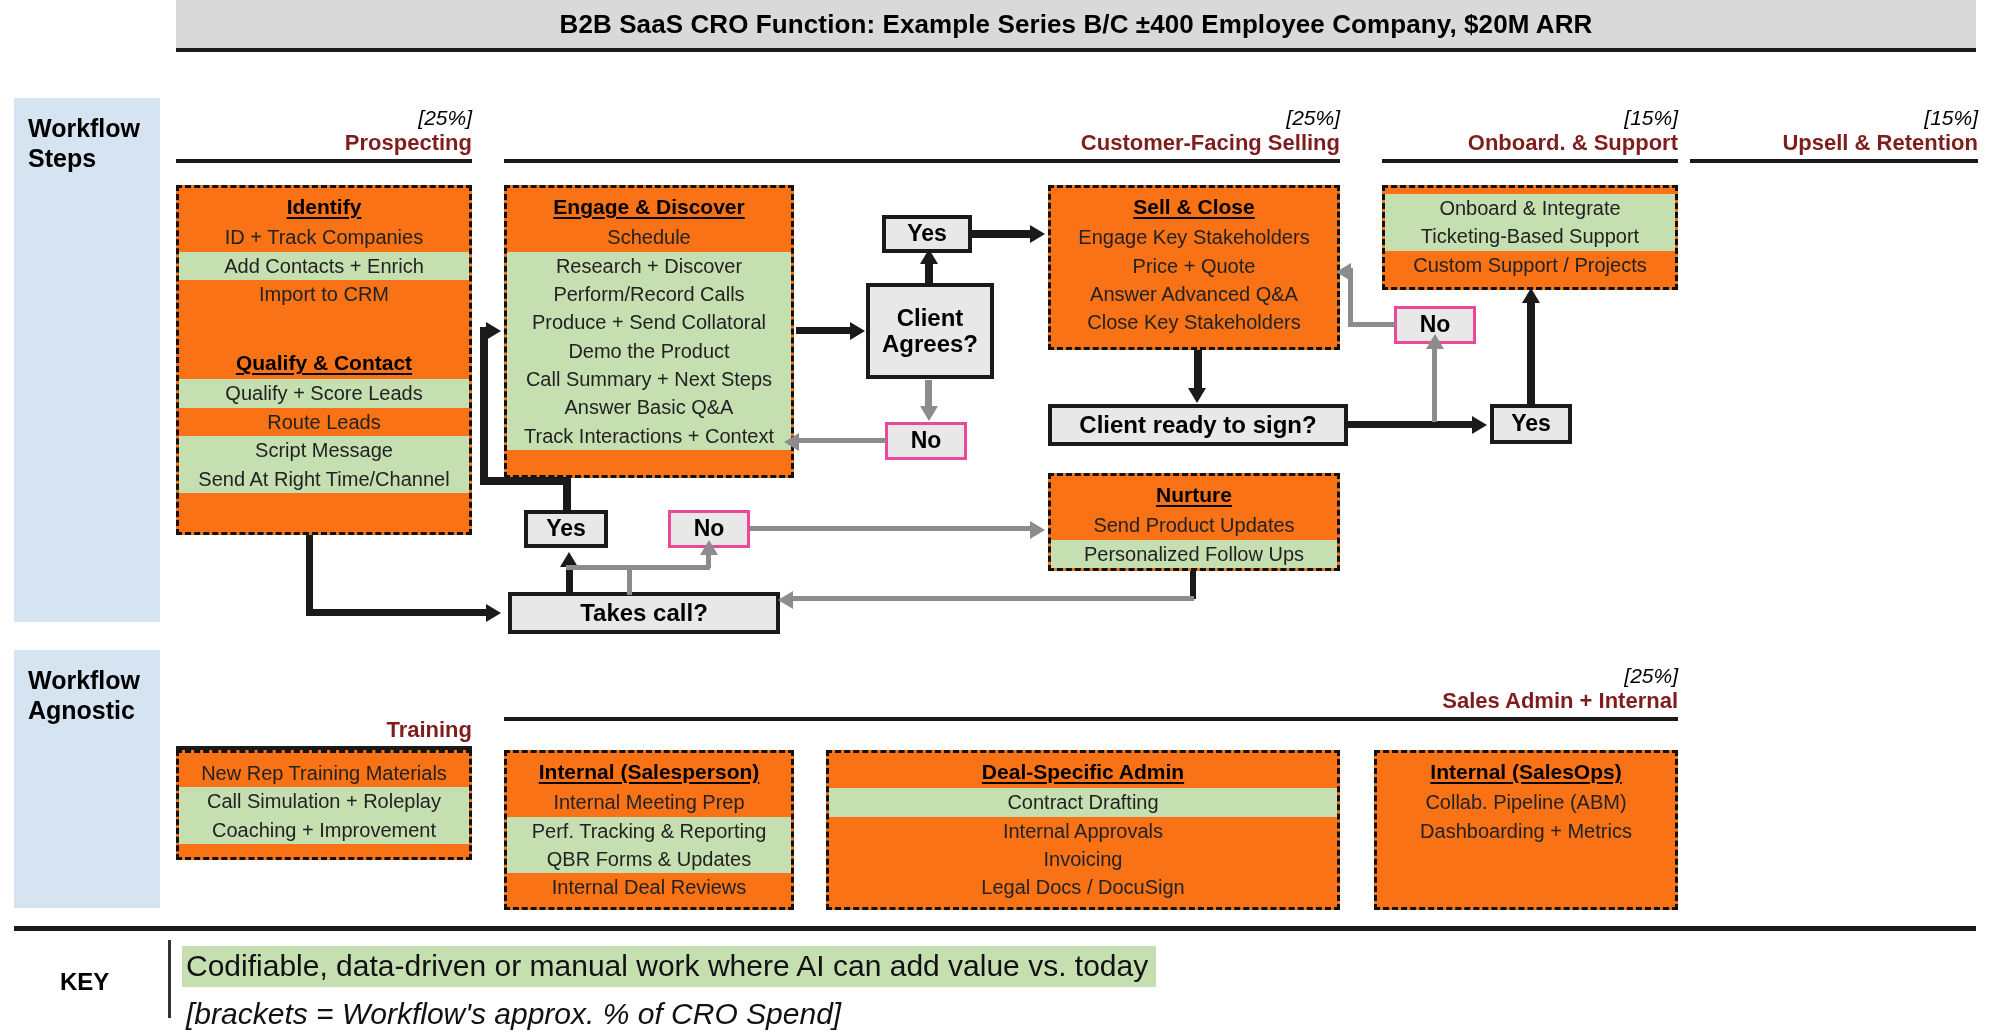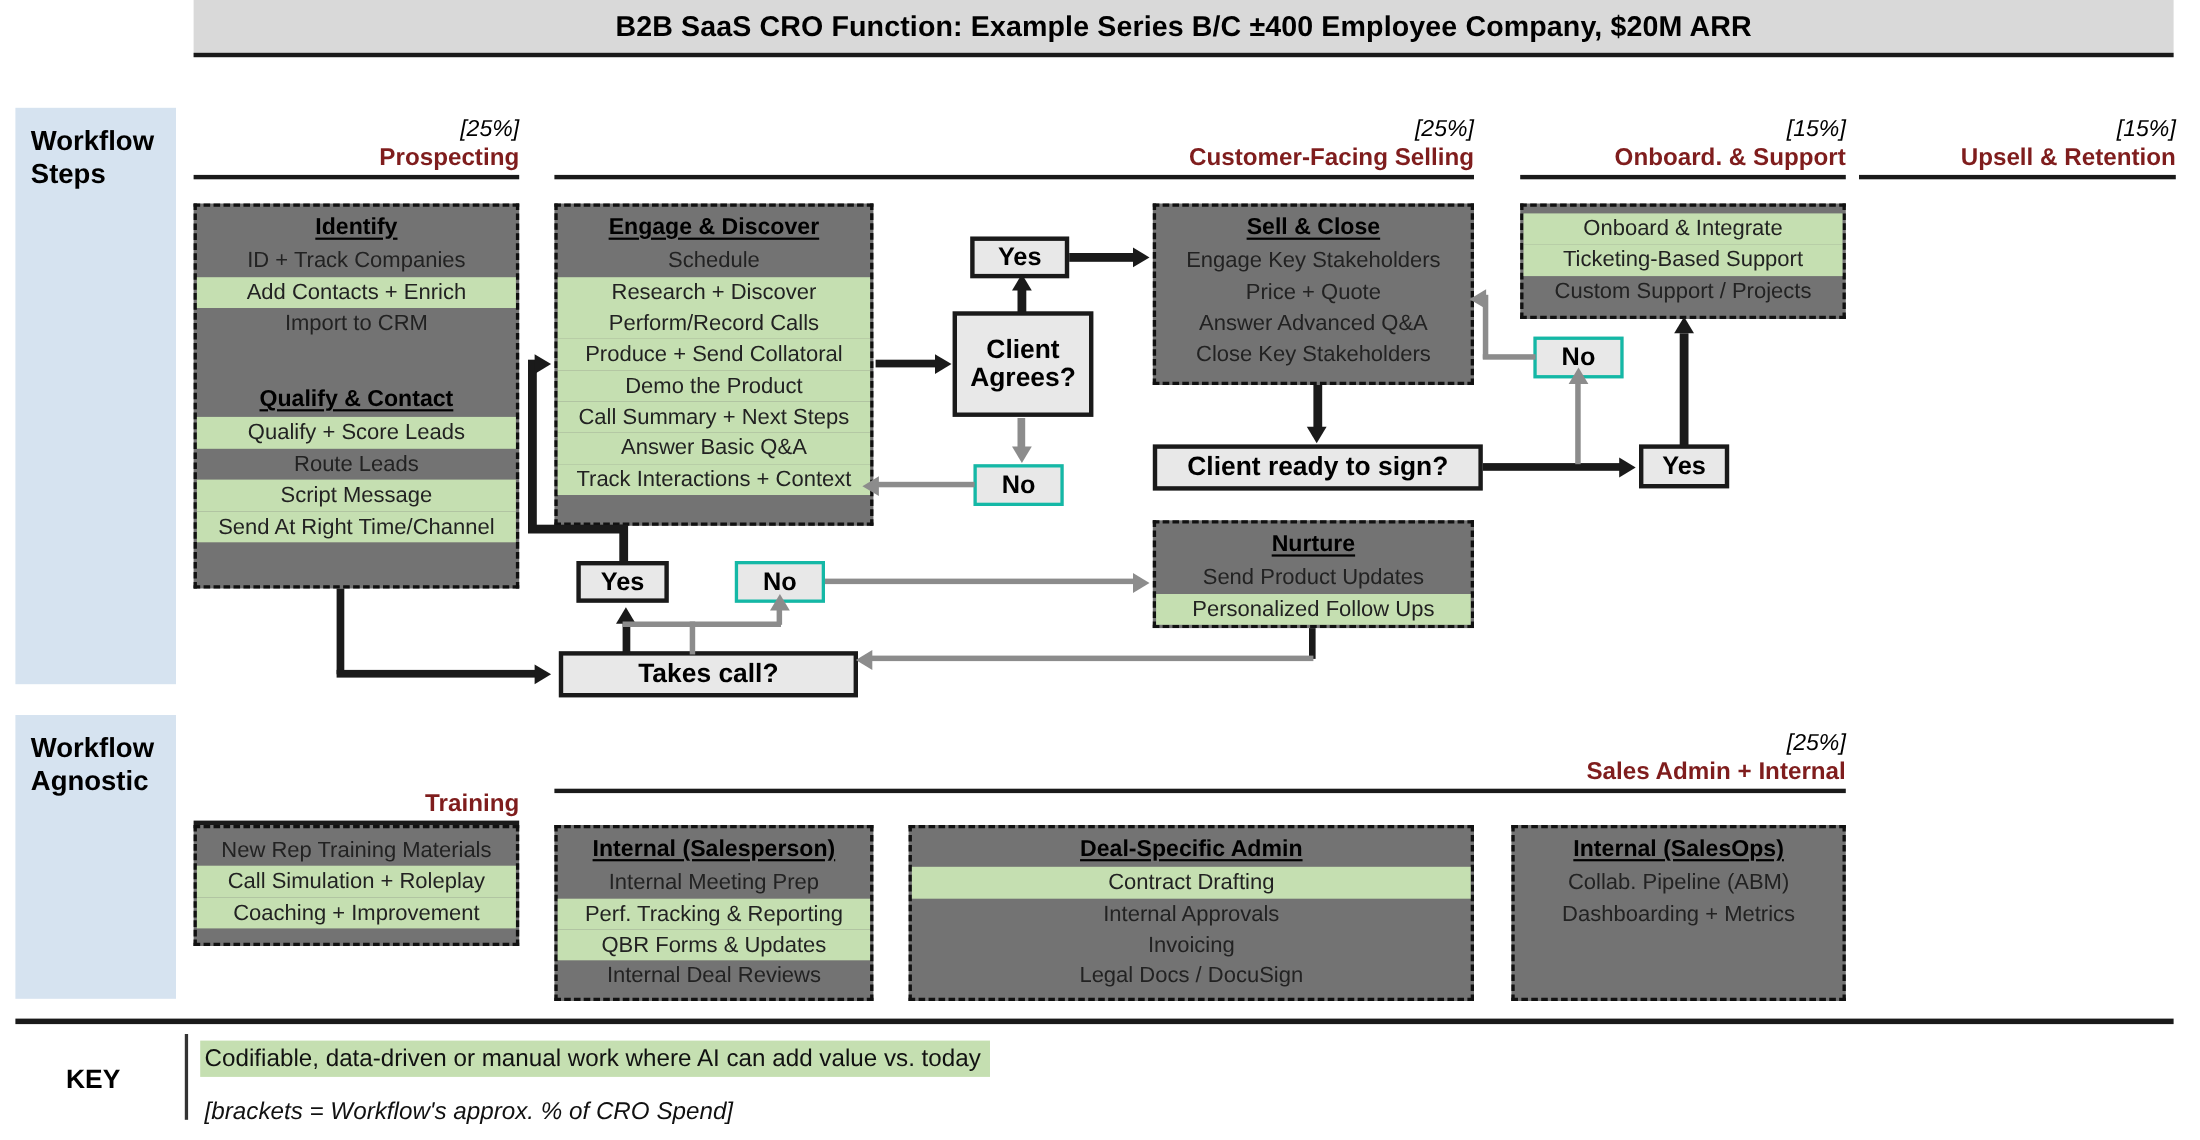--- a/index.html
+++ b/index.html
@@ -49,21 +49,21 @@
     font-size: 22px; font-weight: bold; color: #7f1d1d; line-height: 1.12;
   }
   .col-head .rule {
     margin-top: 3px; height: 0;
     border-bottom: 4px solid #1a1a1a;
   }
   
   .dbox {
     position: absolute;
     border: 3px dashed #111;
-    background: #737373;
+    background: #f97316;
     padding: 4px 0 4px 0;
   }
   .dbox .sect-title {
     text-align: center;
     font-size: 21px; font-weight: bold; color: #000;
     text-decoration: underline;
     text-underline-offset: 3px;
     padding: 3px 0 4px 0;
     line-height: 1.15;
   }
@@ -79,21 +79,21 @@
   
   .fbox {
     position: absolute;
     background: #e8e8e8;
     display: flex; align-items: center; justify-content: center;
     font-weight: bold; color: #000;
     text-align: center;
     line-height: 1.1;
   }
   .fbox.dark  { border: 4px solid #1a1a1a; }
-  .fbox.light { border: 3px solid #14b8a6; }
+  .fbox.light { border: 3px solid #ec4899; }
   .fbox.yn   { font-size: 23px; }
   .fbox.proc { font-size: 24px; }
   
   .ln { position: absolute; background: #1a1a1a; }
   .ln.grey { background: #8c8c8c; }
   .ah { position: absolute; width: 0; height: 0; }
   .ah.r { border-left: 15px solid #1a1a1a;  border-top: 9px solid transparent; border-bottom: 9px solid transparent; }
   .ah.l { border-right: 15px solid #1a1a1a; border-top: 9px solid transparent; border-bottom: 9px solid transparent; }
   .ah.u { border-bottom: 15px solid #1a1a1a; border-left: 9px solid transparent; border-right: 9px solid transparent; }
   .ah.d { border-top: 15px solid #1a1a1a;  border-left: 9px solid transparent; border-right: 9px solid transparent; }
@@ -107,21 +107,21 @@
     width: 1962px; height: 0; border-top: 5px solid #1a1a1a;
   }
   #key-label {
     position: absolute; left: 60px; top: 968px;
     font-size: 24px; font-weight: bold; color: #000;
   }
   #key-divider {
     position: absolute; left: 168px; top: 940px;
     width: 0; height: 78px; border-left: 3px solid #333;
   }
-  .key-line { position: absolute; left: 182px; font-size: 22px; color: #111; }
+  .key-line { position: absolute; left: 182px; font-size: 30px; color: #111; }
   #key-line-1 { top: 946px; background: #c5dfb1; padding: 3px 8px 4px 4px; }
   #key-line-2 { top: 997px; font-style: italic; padding: 0 4px; }
 </style>
 </head>
 <body>
 
 <div id="canvas">
 
   <div id="title-banner">
     <div class="ttl">B2B SaaS CRO Function: Example Series B/C ±400 Employee Company, $20M ARR</div>

